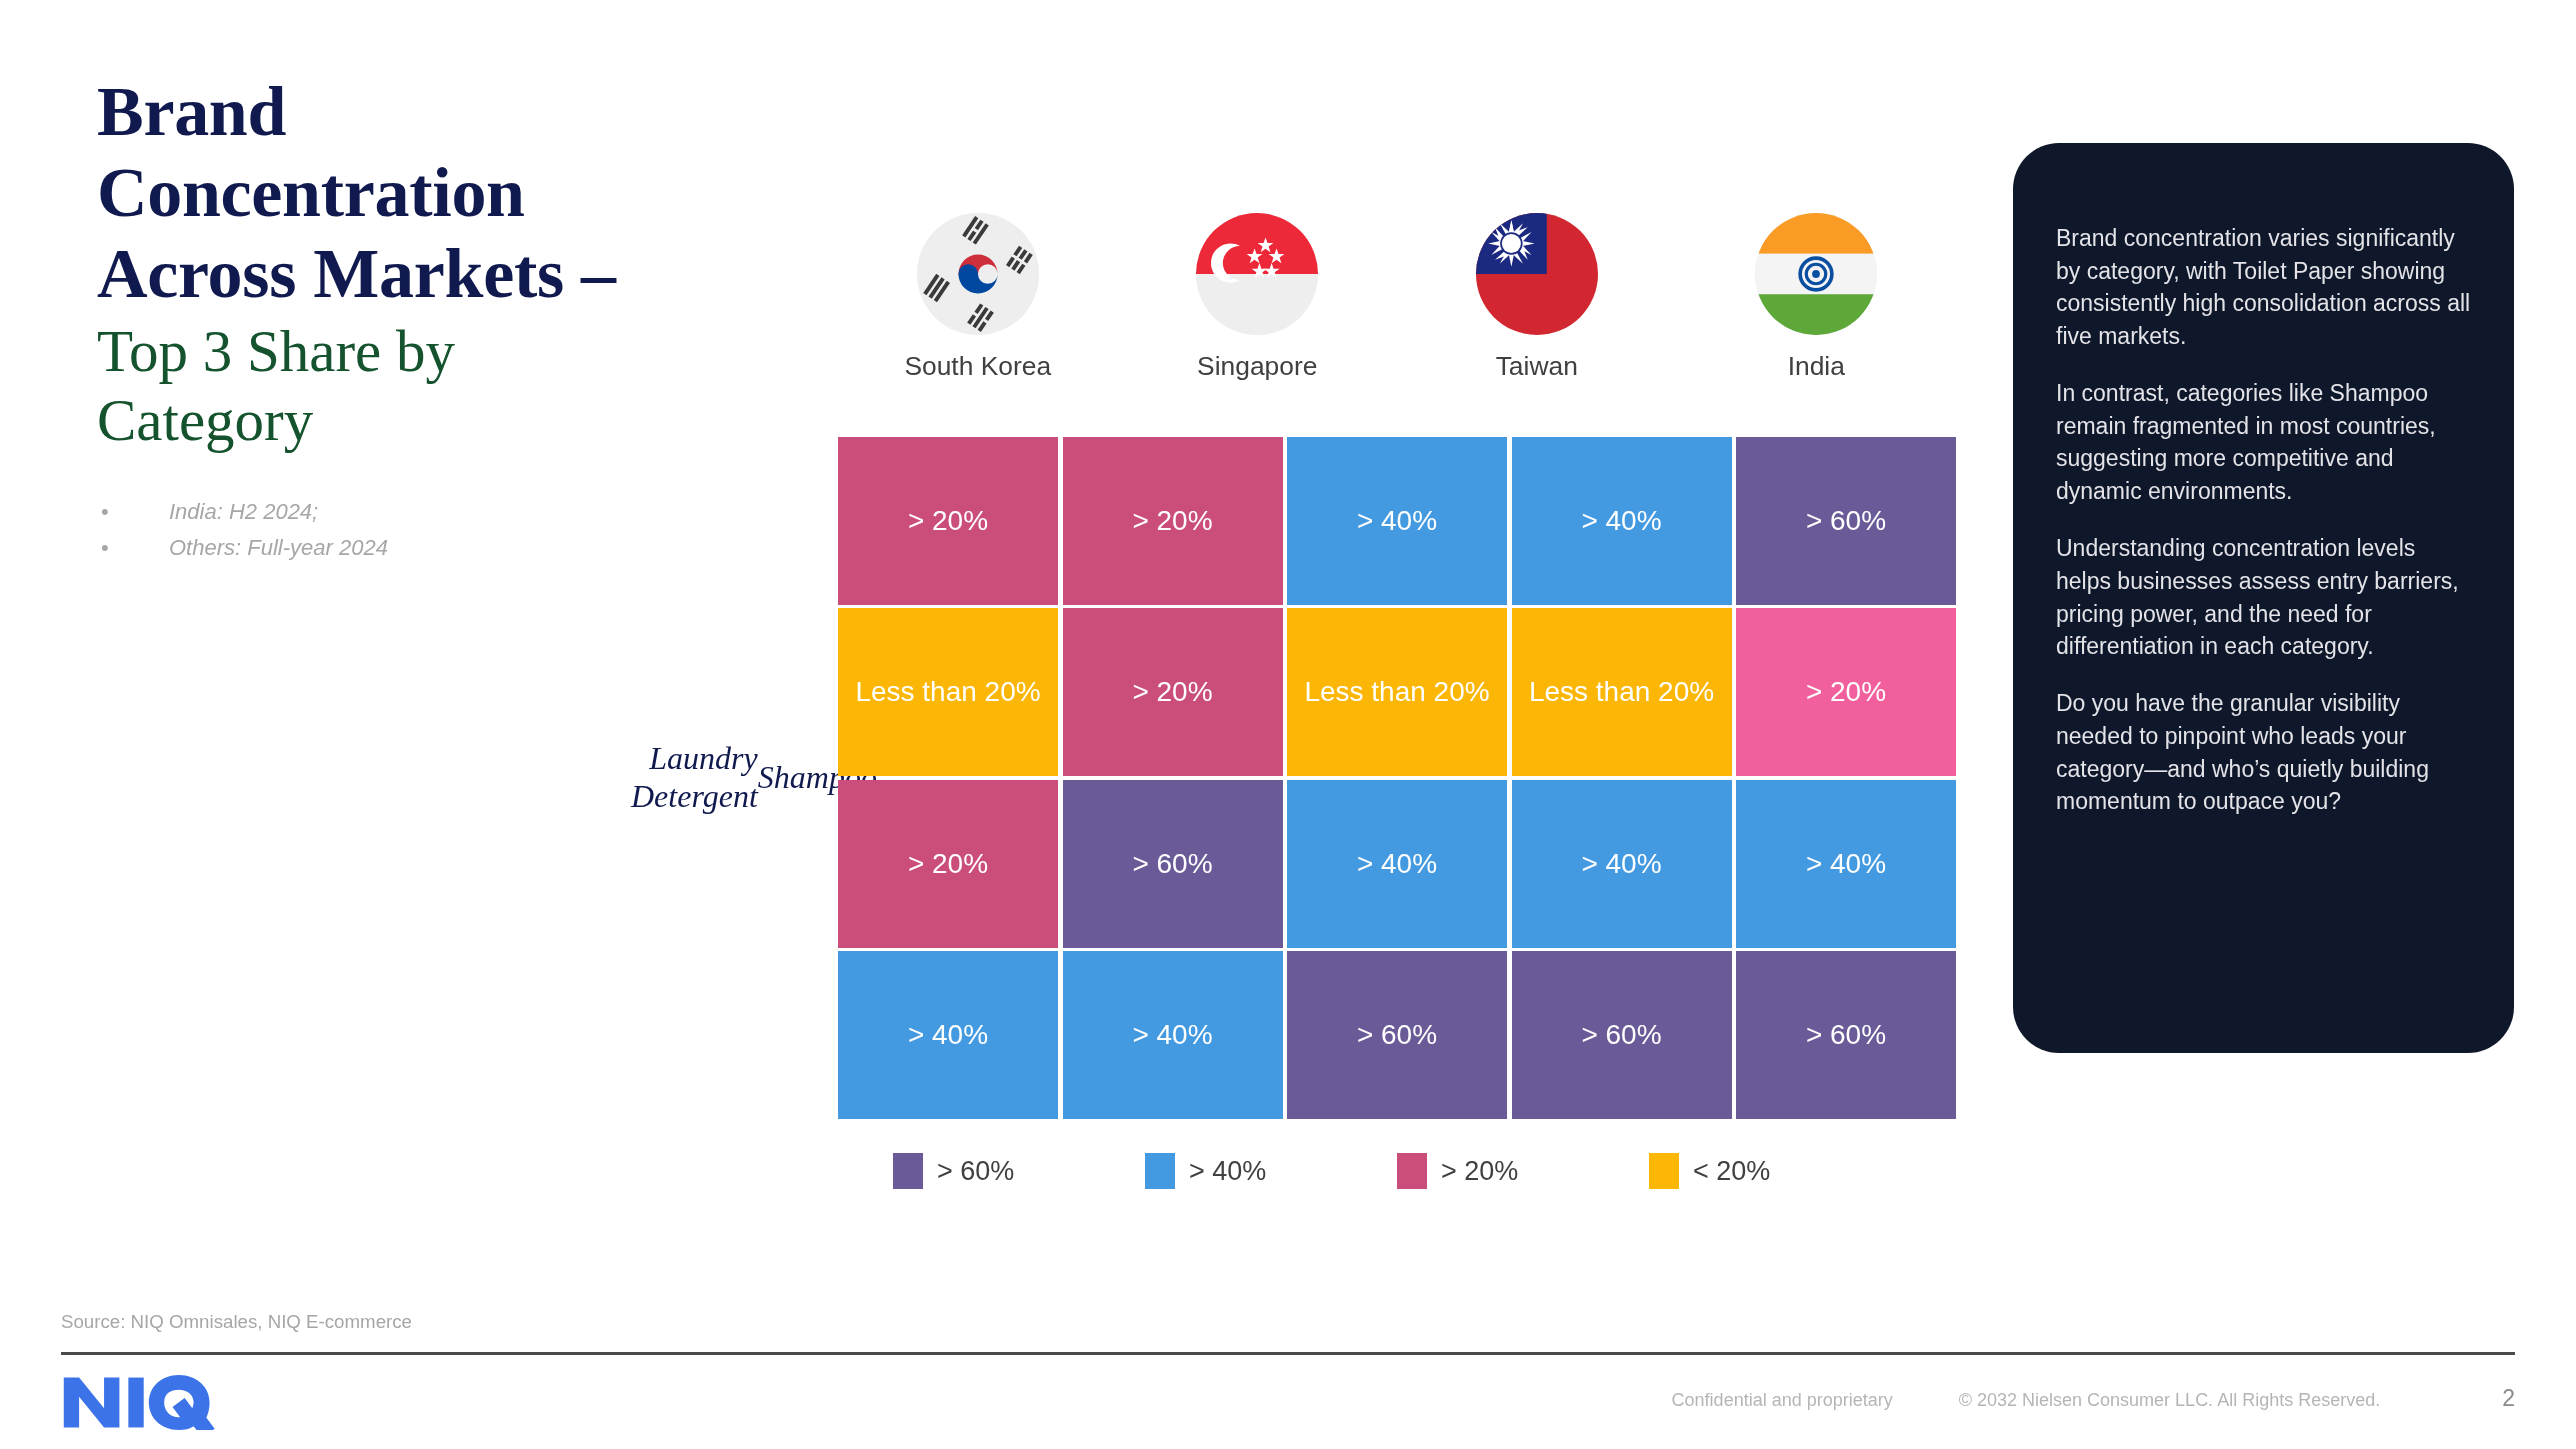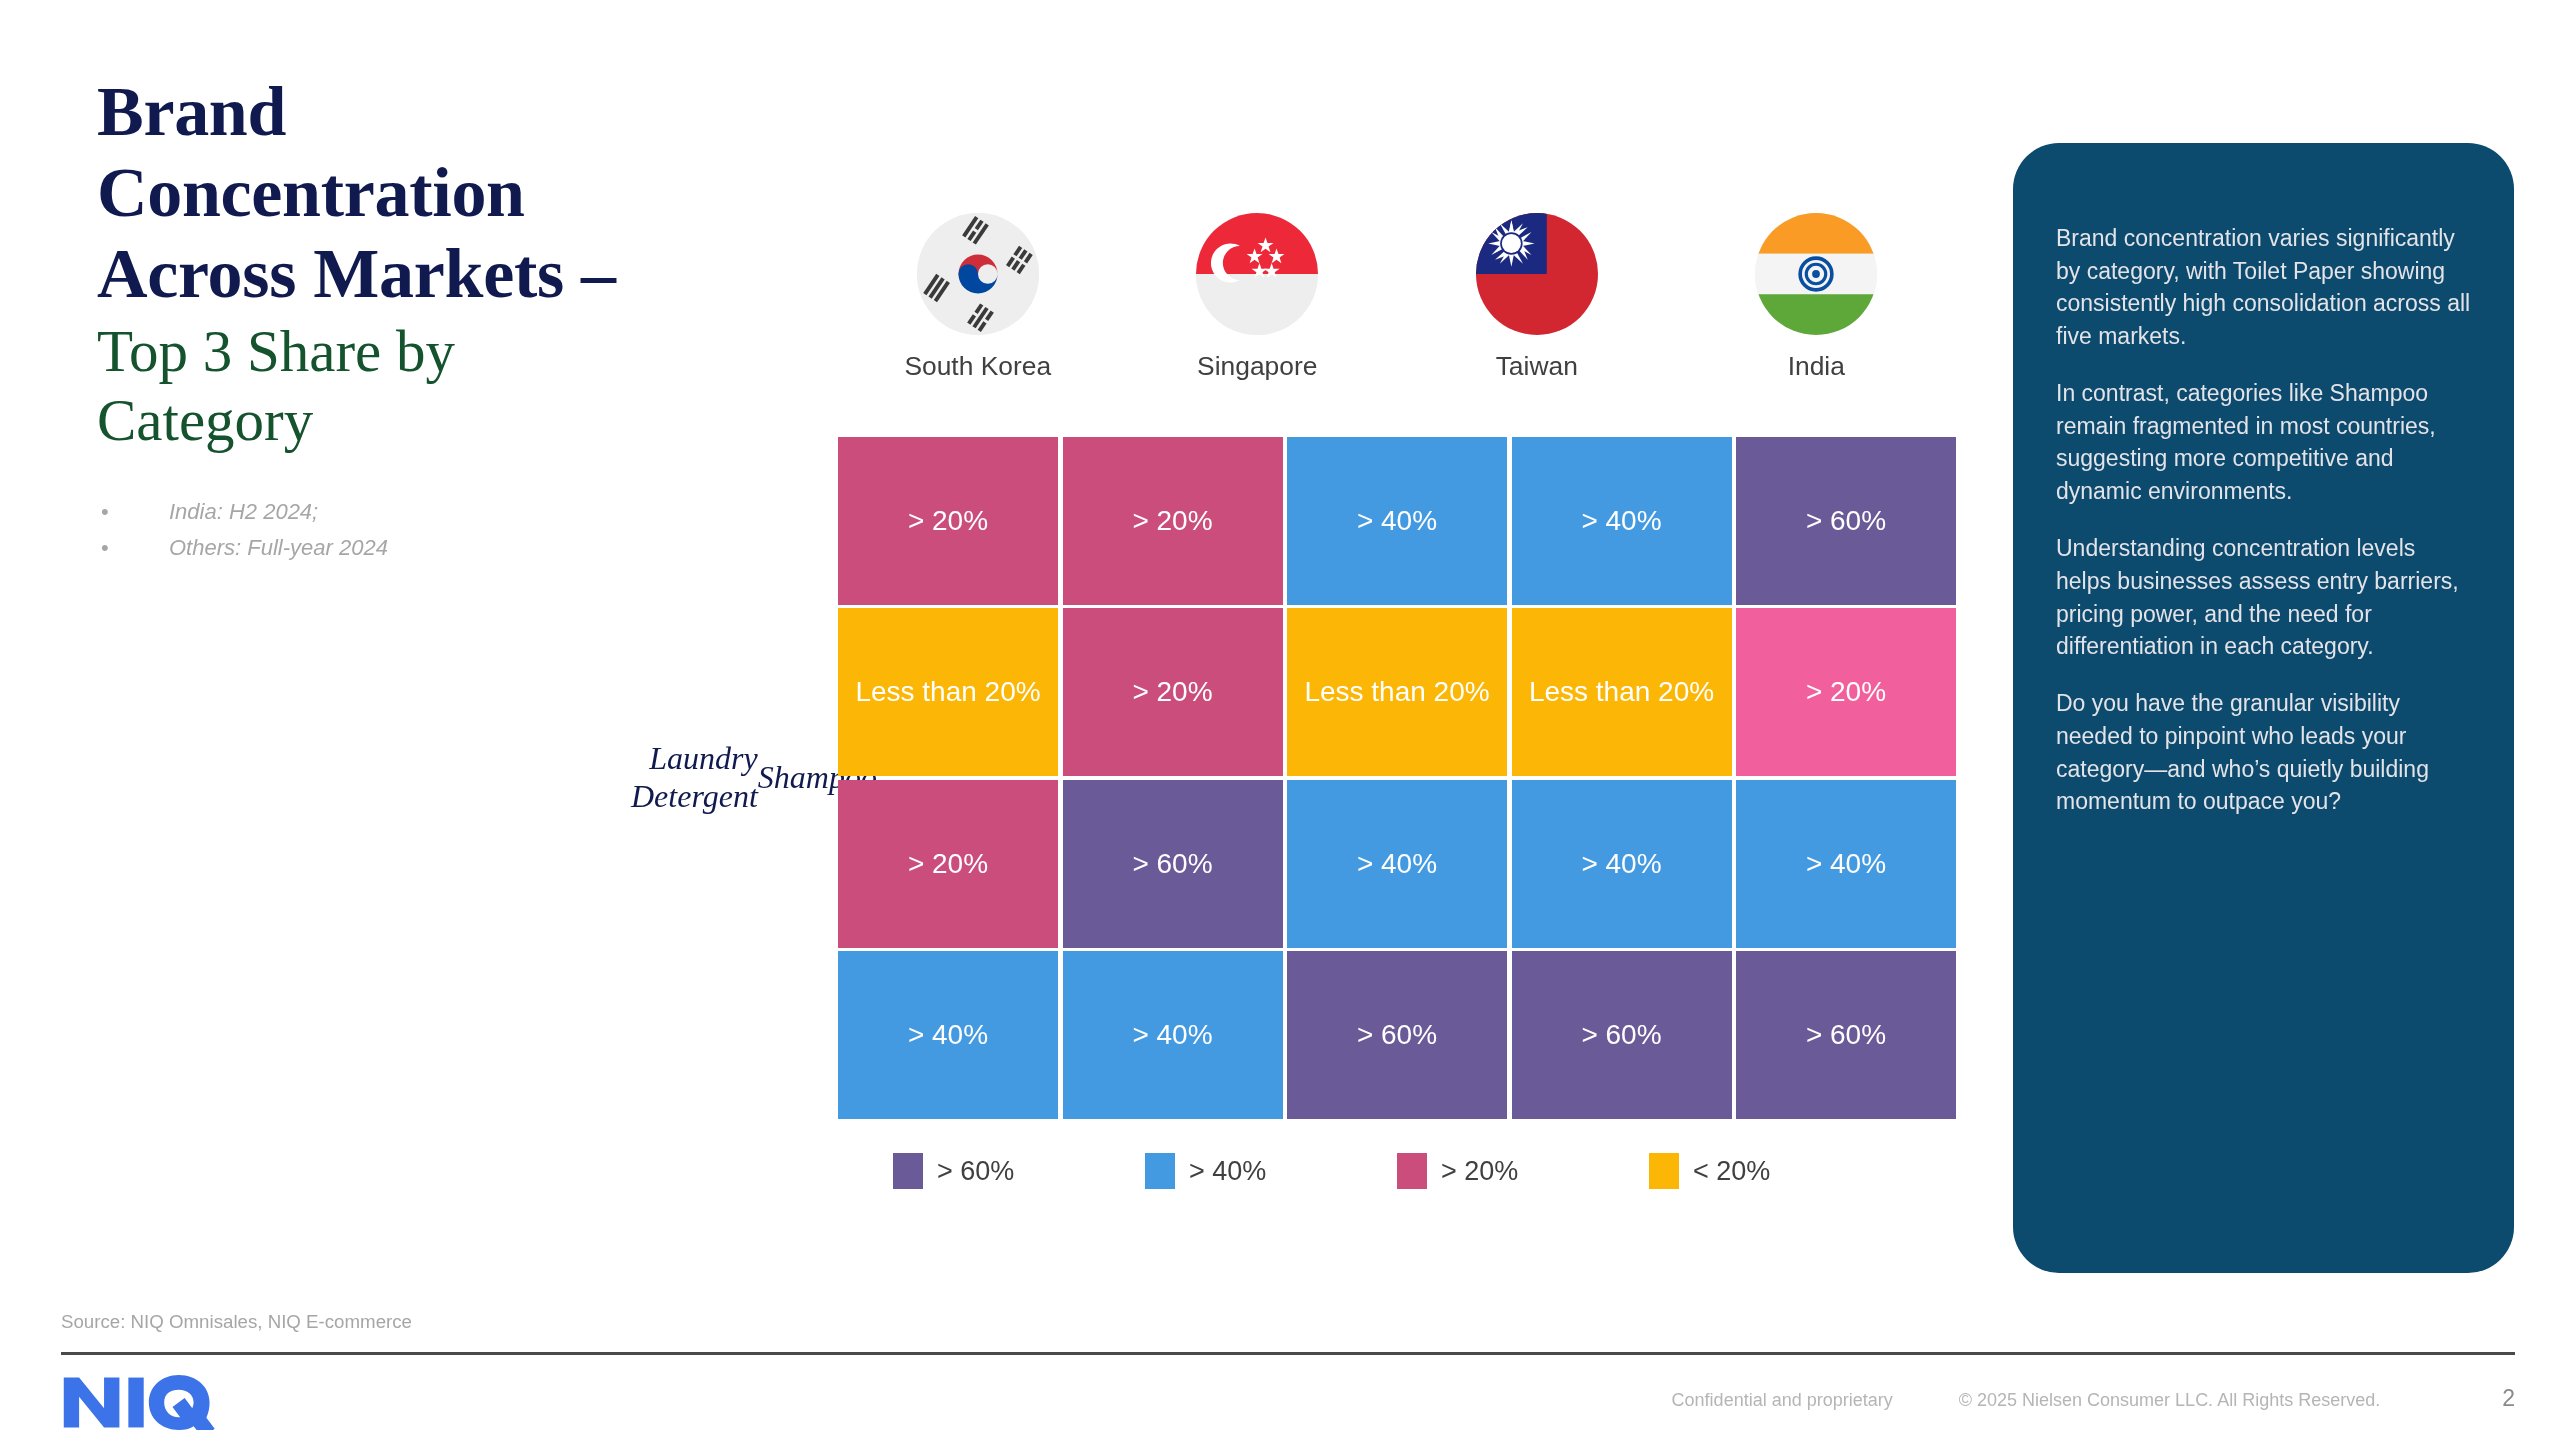--- a/index.html
+++ b/index.html
@@ -170,22 +170,22 @@
     color: #404040;
     white-space: nowrap;
   }
 
   
   #insight-panel {
     position: absolute;
     left: 2013px;
     top: 143px;
     width: 501px;
-    height: 1130px;
-    background: #0c4a6e;
+    height: 910px;
+    background: #0f172a;
     border-radius: 46px;
     box-sizing: border-box;
     padding: 79px 43px 39px 43px;
   }
   #insight-panel p {
     margin: 0 0 24.5px 0;
     color: #e3e3e8;
     font-size: 23px;
     line-height: 1.42;
   }
@@ -471,16 +471,16 @@
     <g fill="#3c73e8">
       <polygon points="0,4 24,4 63,52 63,4 87,4 87,82 63,82 24,34 24,82 0,82"></polygon>
       <rect x="101" y="4" width="24" height="78"></rect>
       <path d="M180 0c-28 0-47 19-47 43s19 43 47 43c9 0 17-2 23-6l14 18 19-14-13-17c3-7 5-15 5-24C228 19 208 0 180 0zm0 23c13 0 23 8 23 20 0 3-1 6-2 9l-12-16-19 14 12 16c-1 0-2 0-2 0-13 0-23-9-23-23s10-20 23-20z"></path>
     </g>
   </svg>
 </div>
 
 <div id="footer-right">
   <span id="footer-confidential" class="footer-meta">Confidential and proprietary</span>
-  <span id="footer-copyright" class="footer-meta">© 2025 Nielsen Consumer LLC. All Rights Reserved.</span>
+  <span id="footer-copyright" class="footer-meta">© 2032 Nielsen Consumer LLC. All Rights Reserved.</span>
   <span id="footer-pagenum">2</span>
 </div>
 
 
 </body></html>

